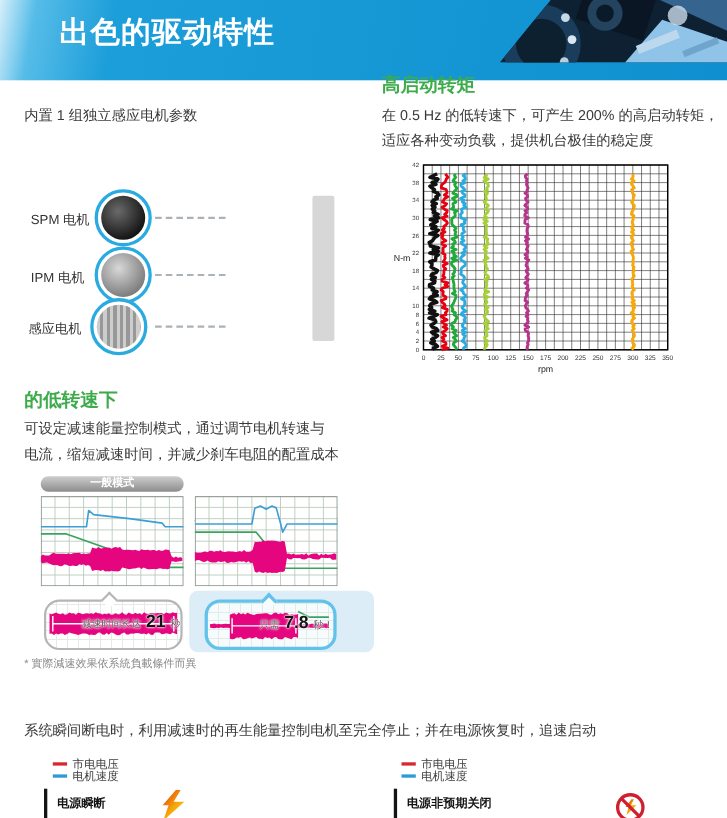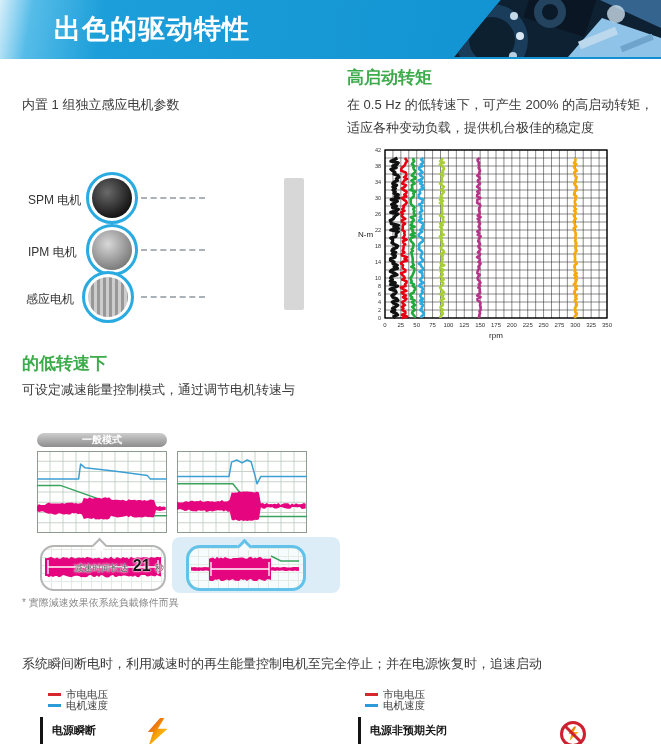--- a/index.html
+++ b/index.html
@@ -1,21 +1,21 @@
 <!DOCTYPE html>
 <html><head>
 <meta charset="utf-8">
 <style>
   * { margin:0; padding:0; box-sizing:border-box; }
   body { font-family:"Liberation Sans","DejaVu Sans",sans-serif; background:#fff; }
   .page { position:relative; width:661px; height:744px; background:#fff; overflow:hidden; }
   .abs { position:absolute; }
 
   
-  .banner { position:absolute; left:0; top:0; width:661px; height:59px;
+  .banner { position:absolute; left:0; top:0; width:661px; height:73px;
     background:linear-gradient(100deg,#d6effa 0%,#56bce8 5%,#1b9ed9 16%,#1495d3 70%,#0f8fcf 100%); }
   .banner-title { position:absolute; left:54px; top:11px; font-size:27px; font-weight:bold;
     color:#ffffff; letter-spacing:1px; }
   .banner-photo { position:absolute; left:450px; top:0; width:211px; height:57px;
     clip-path:polygon(24% 0, 100% 0, 100% 100%, 2% 100%); }
 
   .h2 { position:absolute; font-size:17px; font-weight:bold; color:#3cab4a; }
   .btxt { position:absolute; font-size:13px; color:#3a3a3a; }
   .note { position:absolute; font-size:10px; color:#8a8a8a; }
 
@@ -218,20 +218,21 @@
       <path d="M54.7 172.0L60.1 170.4L55.0 168.8L58.4 167.2L58.3 165.6L55.3 164.0L56.5 162.4L54.9 160.8L58.0 159.2L56.0 157.6L55.2 156.0L57.9 154.4L59.5 152.8L55.9 151.2L58.9 149.6L56.3 148.0L54.7 146.4L59.4 144.8L56.2 143.2L53.9 141.6L58.5 140.0L57.9 138.4L59.4 136.8L59.6 135.2L55.2 133.6L57.7 132.0L57.0 130.4L55.0 128.8L54.1 127.2L58.3 125.6L58.4 124.0L55.7 122.4L55.6 120.8L56.0 119.2L54.0 117.6L55.2 116.0L60.2 114.4L57.5 112.8L60.2 111.2L54.9 109.6L54.9 108.0L57.4 106.4L55.7 104.8L56.4 103.2L56.6 101.6L56.5 100.0L58.2 98.4L56.4 96.8L56.0 95.2L59.6 93.6L55.9 92.0L57.0 90.4L57.7 88.8L57.3 87.2L57.6 85.6L55.3 84.0L55.9 82.4L55.7 80.8L55.9 79.2L58.1 77.6L55.2 76.0L54.9 74.4L58.3 72.8L55.8 71.2L54.6 69.6L55.8 68.0L54.1 66.4L57.5 64.8L55.2 63.2L56.9 61.6L56.3 60.0L58.4 58.4L59.7 56.8L59.0 55.2L56.6 53.6L54.8 52.0L59.4 50.4L57.2 48.8L59.2 47.2L59.6 45.6L56.7 44.0L54.8 42.4L57.8 40.8L59.0 39.2L55.2 37.6L56.3 36.0L57.3 34.4L60.1 32.8L57.0 31.2L59.3 29.6L59.2 28.0L58.6 26.4L54.2 24.8L54.3 23.2L54.9 21.6L57.1 20.0L58.2 18.4L58.7 16.8L60.2 15.2L59.1 13.6L57.9 12.0" fill="none" stroke="#e60012" stroke-width="2.6" stroke-linejoin="round"></path>
       <path d="M67.7 172.0L67.7 170.4L66.4 168.8L65.1 167.2L65.6 165.6L67.9 164.0L66.8 162.4L65.1 160.8L68.2 159.2L66.6 157.6L65.0 156.0L67.7 154.4L64.1 152.8L65.2 151.2L63.4 149.6L63.8 148.0L66.7 146.4L67.1 144.8L68.3 143.2L67.9 141.6L65.7 140.0L67.0 138.4L64.1 136.8L64.7 135.2L64.0 133.6L63.6 132.0L64.8 130.4L65.6 128.8L66.3 127.2L67.0 125.6L67.4 124.0L67.4 122.4L64.3 120.8L66.8 119.2L66.0 117.6L65.6 116.0L65.7 114.4L65.7 112.8L65.5 111.2L65.0 109.6L64.9 108.0L64.1 106.4L65.9 104.8L64.7 103.2L66.1 101.6L66.2 100.0L66.7 98.4L65.6 96.8L64.0 95.2L63.3 93.6L64.1 92.0L68.2 90.4L63.7 88.8L67.8 87.2L65.5 85.6L65.9 84.0L63.8 82.4L67.6 80.8L63.6 79.2L65.2 77.6L64.5 76.0L67.0 74.4L66.2 72.8L63.8 71.2L68.3 69.6L67.2 68.0L66.7 66.4L67.4 64.8L66.2 63.2L67.5 61.6L66.0 60.0L64.2 58.4L63.7 56.8L63.8 55.2L63.6 53.6L64.7 52.0L66.8 50.4L66.8 48.8L66.2 47.2L68.4 45.6L63.4 44.0L65.4 42.4L65.1 40.8L64.8 39.2L67.6 37.6L66.1 36.0L64.4 34.4L68.2 32.8L68.3 31.2L64.7 29.6L66.0 28.0L67.8 26.4L68.2 24.8L66.9 23.2L66.3 21.6L67.5 20.0L64.9 18.4L65.9 16.8L67.2 15.2L66.2 13.6L66.9 12.0" fill="none" stroke="#1faa39" stroke-width="2.6" stroke-linejoin="round"></path>
       <path d="M74.4 172.0L74.4 170.4L76.6 168.8L76.7 167.2L75.5 165.6L73.2 164.0L74.8 162.4L75.0 160.8L76.1 159.2L73.6 157.6L76.1 156.0L73.2 154.4L76.1 152.8L73.7 151.2L73.3 149.6L74.3 148.0L75.9 146.4L74.8 144.8L76.1 143.2L75.2 141.6L72.3 140.0L73.0 138.4L76.6 136.8L74.1 135.2L73.0 133.6L74.8 132.0L75.6 130.4L75.4 128.8L75.3 127.2L72.5 125.6L76.0 124.0L76.2 122.4L74.4 120.8L74.0 119.2L71.9 117.6L74.2 116.0L76.2 114.4L75.1 112.8L73.7 111.2L73.9 109.6L74.8 108.0L75.3 106.4L74.2 104.8L71.8 103.2L72.4 101.6L72.1 100.0L72.2 98.4L73.5 96.8L75.9 95.2L75.9 93.6L75.1 92.0L72.0 90.4L71.7 88.8L73.0 87.2L75.2 85.6L73.0 84.0L76.0 82.4L74.8 80.8L76.3 79.2L76.2 77.6L73.3 76.0L72.1 74.4L74.8 72.8L72.8 71.2L74.1 69.6L73.0 68.0L72.9 66.4L75.3 64.8L74.3 63.2L74.1 61.6L74.6 60.0L72.1 58.4L75.6 56.8L75.1 55.2L76.3 53.6L72.2 52.0L71.9 50.4L71.7 48.8L73.3 47.2L72.8 45.6L72.7 44.0L76.7 42.4L74.6 40.8L75.9 39.2L73.3 37.6L74.9 36.0L71.7 34.4L75.4 32.8L75.7 31.2L73.5 29.6L72.6 28.0L75.6 26.4L74.2 24.8L72.3 23.2L72.0 21.6L75.6 20.0L73.8 18.4L76.1 16.8L75.7 15.2L74.1 13.6L76.5 12.0" fill="none" stroke="#29abe2" stroke-width="2.6" stroke-linejoin="round"></path>
       <path d="M93.7 172.0L93.5 170.4L95.3 168.8L95.9 167.2L93.8 165.6L96.3 164.0L93.9 162.4L93.5 160.8L95.8 159.2L95.5 157.6L95.3 156.0L93.8 154.4L96.9 152.8L95.2 151.2L96.2 149.6L93.1 148.0L97.1 146.4L95.4 144.8L94.1 143.2L93.1 141.6L94.3 140.0L96.0 138.4L96.2 136.8L94.0 135.2L96.7 133.6L94.9 132.0L93.7 130.4L95.7 128.8L95.1 127.2L93.7 125.6L96.6 124.0L93.3 122.4L93.5 120.8L97.3 119.2L93.8 117.6L95.0 116.0L95.1 114.4L95.6 112.8L95.0 111.2L95.9 109.6L93.6 108.0L97.2 106.4L96.5 104.8L94.4 103.2L93.8 101.6L95.2 100.0L96.2 98.4L94.8 96.8L95.0 95.2L94.0 93.6L95.1 92.0L93.0 90.4L96.7 88.8L94.5 87.2L94.8 85.6L94.0 84.0L95.1 82.4L93.1 80.8L95.8 79.2L93.2 77.6L96.9 76.0L96.2 74.4L95.8 72.8L96.5 71.2L93.1 69.6L95.5 68.0L95.3 66.4L95.0 64.8L95.1 63.2L95.0 61.6L94.9 60.0L95.4 58.4L93.0 56.8L96.0 55.2L92.9 53.6L95.9 52.0L93.7 50.4L94.5 48.8L96.1 47.2L97.0 45.6L94.1 44.0L95.6 42.4L96.9 40.8L94.9 39.2L93.1 37.6L95.4 36.0L95.1 34.4L94.8 32.8L94.9 31.2L96.2 29.6L93.4 28.0L96.0 26.4L95.5 24.8L97.0 23.2L96.6 21.6L95.0 20.0L92.9 18.4L96.9 16.8L93.2 15.2L95.2 13.6L95.0 12.0" fill="none" stroke="#a8cf38" stroke-width="2.6" stroke-linejoin="round"></path>
       <path d="M132.5 172.0L132.1 170.4L132.3 168.8L133.1 167.2L132.5 165.6L133.6 164.0L133.6 162.4L133.6 160.8L133.0 159.2L133.5 157.6L133.0 156.0L130.6 154.4L130.4 152.8L133.6 151.2L130.2 149.6L131.8 148.0L133.2 146.4L132.5 144.8L132.9 143.2L131.3 141.6L133.1 140.0L131.7 138.4L133.4 136.8L132.4 135.2L131.0 133.6L130.6 132.0L131.4 130.4L132.7 128.8L130.3 127.2L130.6 125.6L130.9 124.0L132.3 122.4L131.4 120.8L132.4 119.2L133.6 117.6L131.5 116.0L132.9 114.4L132.7 112.8L130.1 111.2L132.5 109.6L133.2 108.0L131.0 106.4L132.2 104.8L133.3 103.2L131.8 101.6L131.4 100.0L133.1 98.4L132.3 96.8L131.2 95.2L131.7 93.6L132.0 92.0L133.7 90.4L130.7 88.8L132.2 87.2L130.3 85.6L132.4 84.0L132.9 82.4L131.6 80.8L132.2 79.2L133.1 77.6L131.5 76.0L132.2 74.4L130.7 72.8L133.6 71.2L130.7 69.6L132.5 68.0L132.6 66.4L132.1 64.8L132.0 63.2L132.3 61.6L133.3 60.0L132.9 58.4L130.1 56.8L130.3 55.2L130.4 53.6L133.3 52.0L130.1 50.4L130.2 48.8L132.0 47.2L130.3 45.6L132.8 44.0L132.4 42.4L130.1 40.8L131.5 39.2L133.0 37.6L131.3 36.0L130.8 34.4L132.7 32.8L132.4 31.2L130.3 29.6L132.3 28.0L132.2 26.4L133.1 24.8L132.2 23.2L131.6 21.6L132.2 20.0L131.6 18.4L132.2 16.8L130.8 15.2L130.6 13.6L132.6 12.0" fill="none" stroke="#b5338a" stroke-width="2.6" stroke-linejoin="round"></path>
       <path d="M229.0 172.0L227.6 170.4L229.6 168.8L229.7 167.2L228.1 165.6L228.6 164.0L227.8 162.4L228.8 160.8L229.8 159.2L229.5 157.6L228.9 156.0L227.8 154.4L229.6 152.8L228.3 151.2L229.6 149.6L227.4 148.0L227.2 146.4L227.7 144.8L229.8 143.2L228.3 141.6L229.8 140.0L226.8 138.4L228.8 136.8L228.6 135.2L229.8 133.6L227.5 132.0L229.8 130.4L227.4 128.8L229.7 127.2L227.7 125.6L228.3 124.0L227.9 122.4L227.4 120.8L227.6 119.2L229.7 117.6L228.7 116.0L227.7 114.4L228.3 112.8L227.9 111.2L228.1 109.6L227.2 108.0L228.5 106.4L229.6 104.8L228.8 103.2L228.4 101.6L229.5 100.0L228.6 98.4L229.4 96.8L228.1 95.2L228.7 93.6L228.1 92.0L228.6 90.4L228.8 88.8L228.7 87.2L228.0 85.6L227.2 84.0L226.7 82.4L229.0 80.8L227.9 79.2L227.7 77.6L226.7 76.0L227.1 74.4L228.8 72.8L227.6 71.2L226.8 69.6L228.2 68.0L228.9 66.4L227.1 64.8L229.0 63.2L227.4 61.6L227.6 60.0L228.7 58.4L227.8 56.8L227.8 55.2L228.7 53.6L228.2 52.0L229.3 50.4L227.0 48.8L227.3 47.2L227.8 45.6L229.5 44.0L229.4 42.4L229.7 40.8L228.2 39.2L227.2 37.6L228.8 36.0L228.6 34.4L229.1 32.8L229.7 31.2L228.0 29.6L227.9 28.0L227.2 26.4L229.6 24.8L228.5 23.2L227.2 21.6L226.8 20.0L229.4 18.4L227.0 16.8L228.4 15.2L228.4 13.6L228.6 12.0" fill="none" stroke="#f7a80b" stroke-width="2.6" stroke-linejoin="round"></path>
     </svg>
 
   <div class="h2" style="left:22px;top:352px">的低转速下</div>
   <div class="btxt" style="left:22px;top:381px">可设定减速能量控制模式，通过调节电机转速与</div>
+  <div class="btxt" style="left:22px;top:404px">电流，缩短减速时间，并减少刹车电阻的配置成本</div>
 
   <div class="tab tab-gray">一般模式</div>
   <div class="tab tab-blue">减速能量控制模式</div>
 
   <svg id="scope1" class="scope" style="left:37px" viewBox="0 0 130 82">
       <rect x="0" y="0" width="130" height="82" fill="#fff"></rect>
       <line x1="13" y1="0" x2="13" y2="82" stroke="#bac9bc" stroke-width="0.8"></line>
       <line x1="26" y1="0" x2="26" y2="82" stroke="#bac9bc" stroke-width="0.8"></line>
       <line x1="39" y1="0" x2="39" y2="82" stroke="#bac9bc" stroke-width="0.8"></line>
       <line x1="52" y1="0" x2="52" y2="82" stroke="#bac9bc" stroke-width="0.8"></line>
@@ -296,20 +297,25 @@
   <div class="bubble bubble-right">
     <div class="pointer pointer-blue"></div>
     <svg id="callout2" width="114" height="40" viewBox="0 0 114 40">
         <polygon points="2,19.2 4,19.3 6,18.9 8,19.4 10,19.3 12,19.4 14,19.3 16,19.1 18,19.2 20,19.3 22,19.3 24,19.2 26,19.1 28,19.3 30,19.3 32,19.1 34,19.4 36,19.0 38,19.4 40,19.2 42,19.5 44,19.3 46,19.2 48,19.3 50,19.6 52,18.9 54,19.2 56,19.1 58,19.5 60,19.5 62,19.1 64,19.0 66,19.3 68,19.1 70,18.9 72,19.6 74,19.0 76,19.0 78,18.9 80,19.2 82,19.4 84,19.1 86,19.6 88,18.9 90,19.5 92,19.4 94,19.0 96,19.1 98,19.6 100,19.5 102,19.5 104,19.0 106,18.9 108,18.9 110,19.2 110,22.7 108,23.1 106,22.4 104,22.9 102,22.8 100,22.6 98,22.9 96,22.9 94,22.6 92,22.5 90,22.8 88,22.5 86,23.0 84,22.6 82,22.4 80,23.1 78,22.7 76,22.8 74,22.7 72,22.5 70,22.6 68,22.4 66,22.4 64,22.7 62,22.8 60,23.0 58,22.8 56,23.1 54,22.6 52,22.7 50,22.6 48,22.8 46,22.6 44,22.5 42,22.6 40,22.6 38,22.7 36,22.8 34,22.9 32,23.0 30,22.8 28,23.1 26,22.6 24,22.5 22,22.9 20,22.9 18,22.6 16,22.6 14,22.9 12,22.4 10,23.0 8,22.7 6,23.1 4,22.8 2,22.6" fill="#e5057e"></polygon>
         <polygon points="20,10.8 22,10.0 24,9.4 26,10.9 28,8.8 30,10.4 32,9.5 34,10.6 36,9.1 38,9.9 40,10.6 42,11.0 44,10.1 46,9.9 48,9.9 50,9.7 52,9.4 54,9.5 56,10.6 58,10.8 60,9.2 62,8.8 64,10.5 66,9.6 68,10.2 70,9.1 72,9.3 74,11.0 76,10.5 78,10.8 80,10.8 82,10.2 82,31.9 80,31.2 78,31.2 76,33.1 74,32.5 72,31.8 70,31.1 68,33.1 66,33.1 64,32.8 62,31.1 60,31.5 58,33.1 56,31.6 54,31.9 52,31.1 50,33.1 48,32.7 46,32.7 44,31.2 42,31.8 40,32.5 38,31.5 36,32.2 34,32.9 32,33.1 30,31.0 28,31.7 26,31.5 24,33.0 22,33.1 20,32.6" fill="#e5057e"></polygon>
         <polyline points="82,8 92,13 110,13" fill="none" stroke="#3aa45f" stroke-width="1.5"></polyline>
         <line x1="22" y1="21" x2="80" y2="21" stroke="#fff" stroke-width="1.3"></line>
         <line x1="22" y1="14" x2="22" y2="28" stroke="#fff" stroke-width="1.3"></line>
         <line x1="80" y1="14" x2="80" y2="28" stroke="#fff" stroke-width="1.3"></line>
       </svg>
+    <div class="bubble-text">
+      <span class="ct-small">只需</span>
+      <span class="ct-big">7.8</span>
+      <span class="ct-small">秒！</span>
+    </div>
   </div>
 
   <div class="note" style="left:22px;top:596px">* 實際減速效果依系統負載條件而異</div>
 
   <div class="btxt" style="left:22px;top:655px">系统瞬间断电时，利用减速时的再生能量控制电机至完全停止；并在电源恢复时，追速启动</div>
 
   <div class="legend" style="left:48px">
     <div class="legend-row">
       <span class="legend-dash" style="background: rgb(215, 40, 47);"></span>
       <span>市电电压</span>

